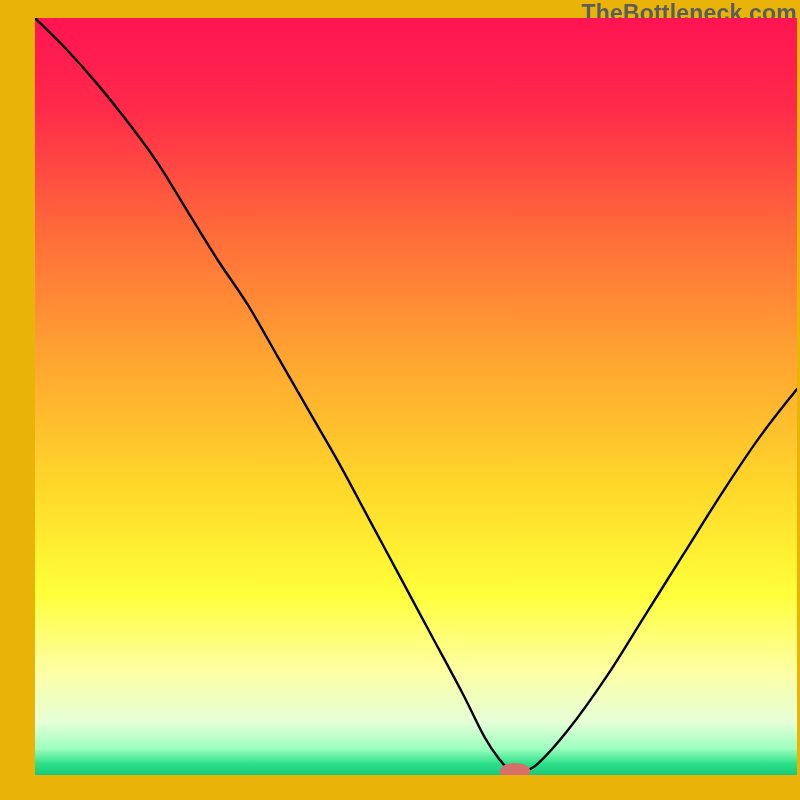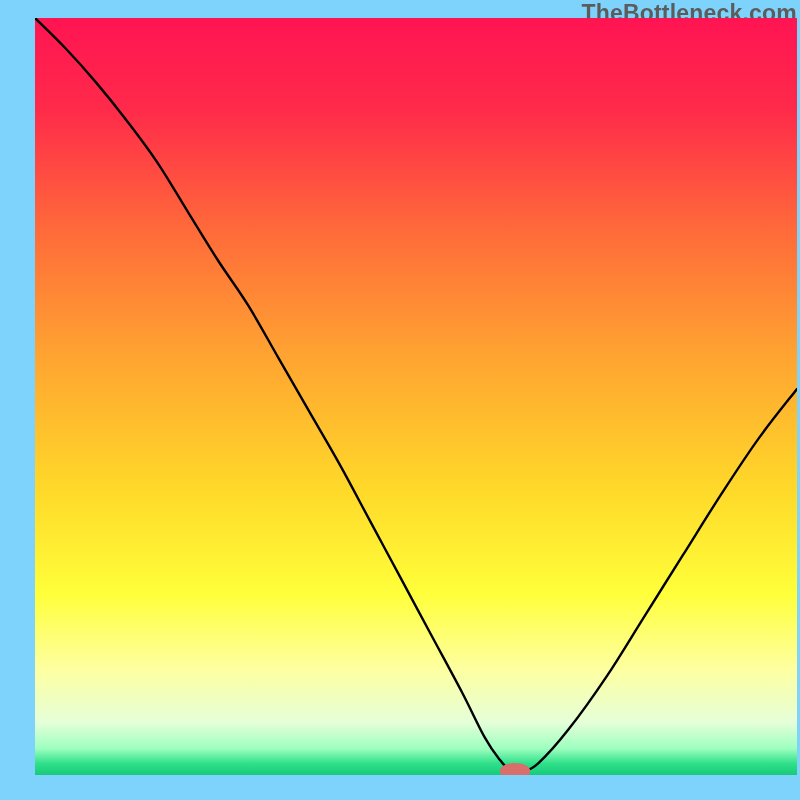--- a/index.html
+++ b/index.html
@@ -8,21 +8,21 @@
     width: 800px;
     height: 800px;
     overflow: hidden;
     background: #000;
     font-family: Arial, Helvetica, sans-serif;
   }
   .frame {
     position: relative;
     width: 800px;
     height: 800px;
-    background: #7dd3fc;
+    background: #eab308;
   }
   .plot {
     position: absolute;
     left: 35px;
     top: 18px;
     width: 762px;
     height: 757px;
   }
   .watermark {
     position: absolute;

